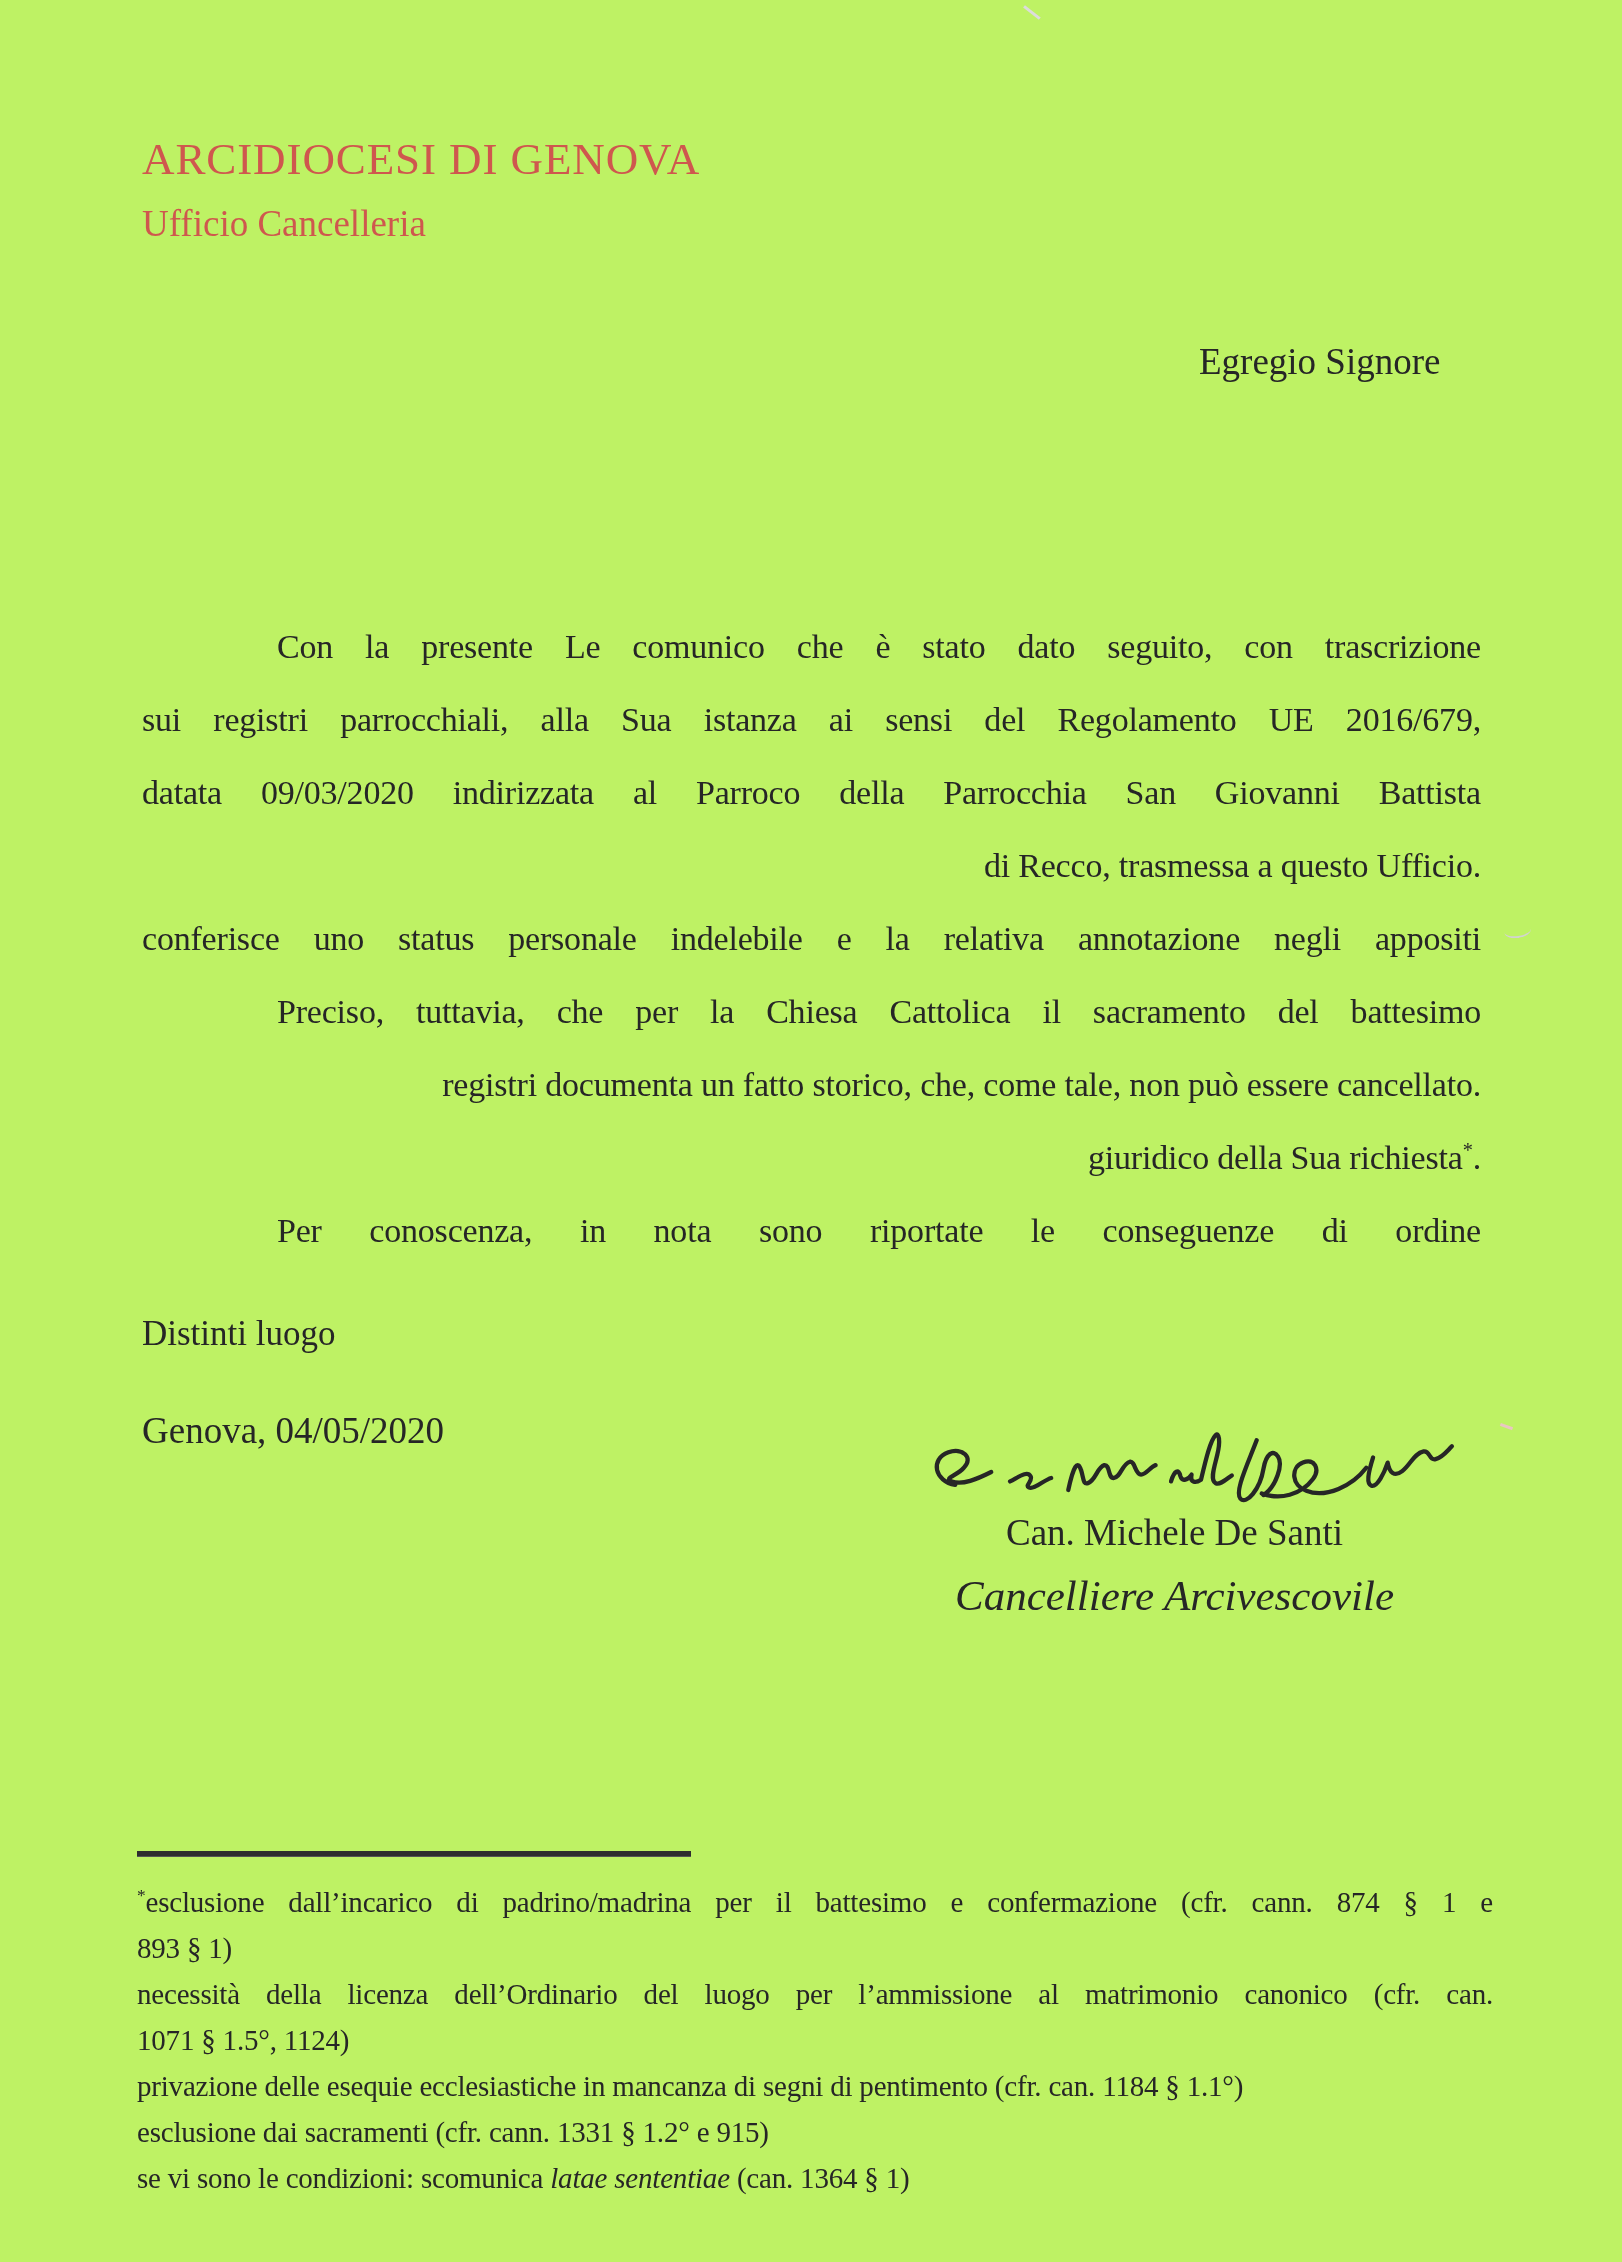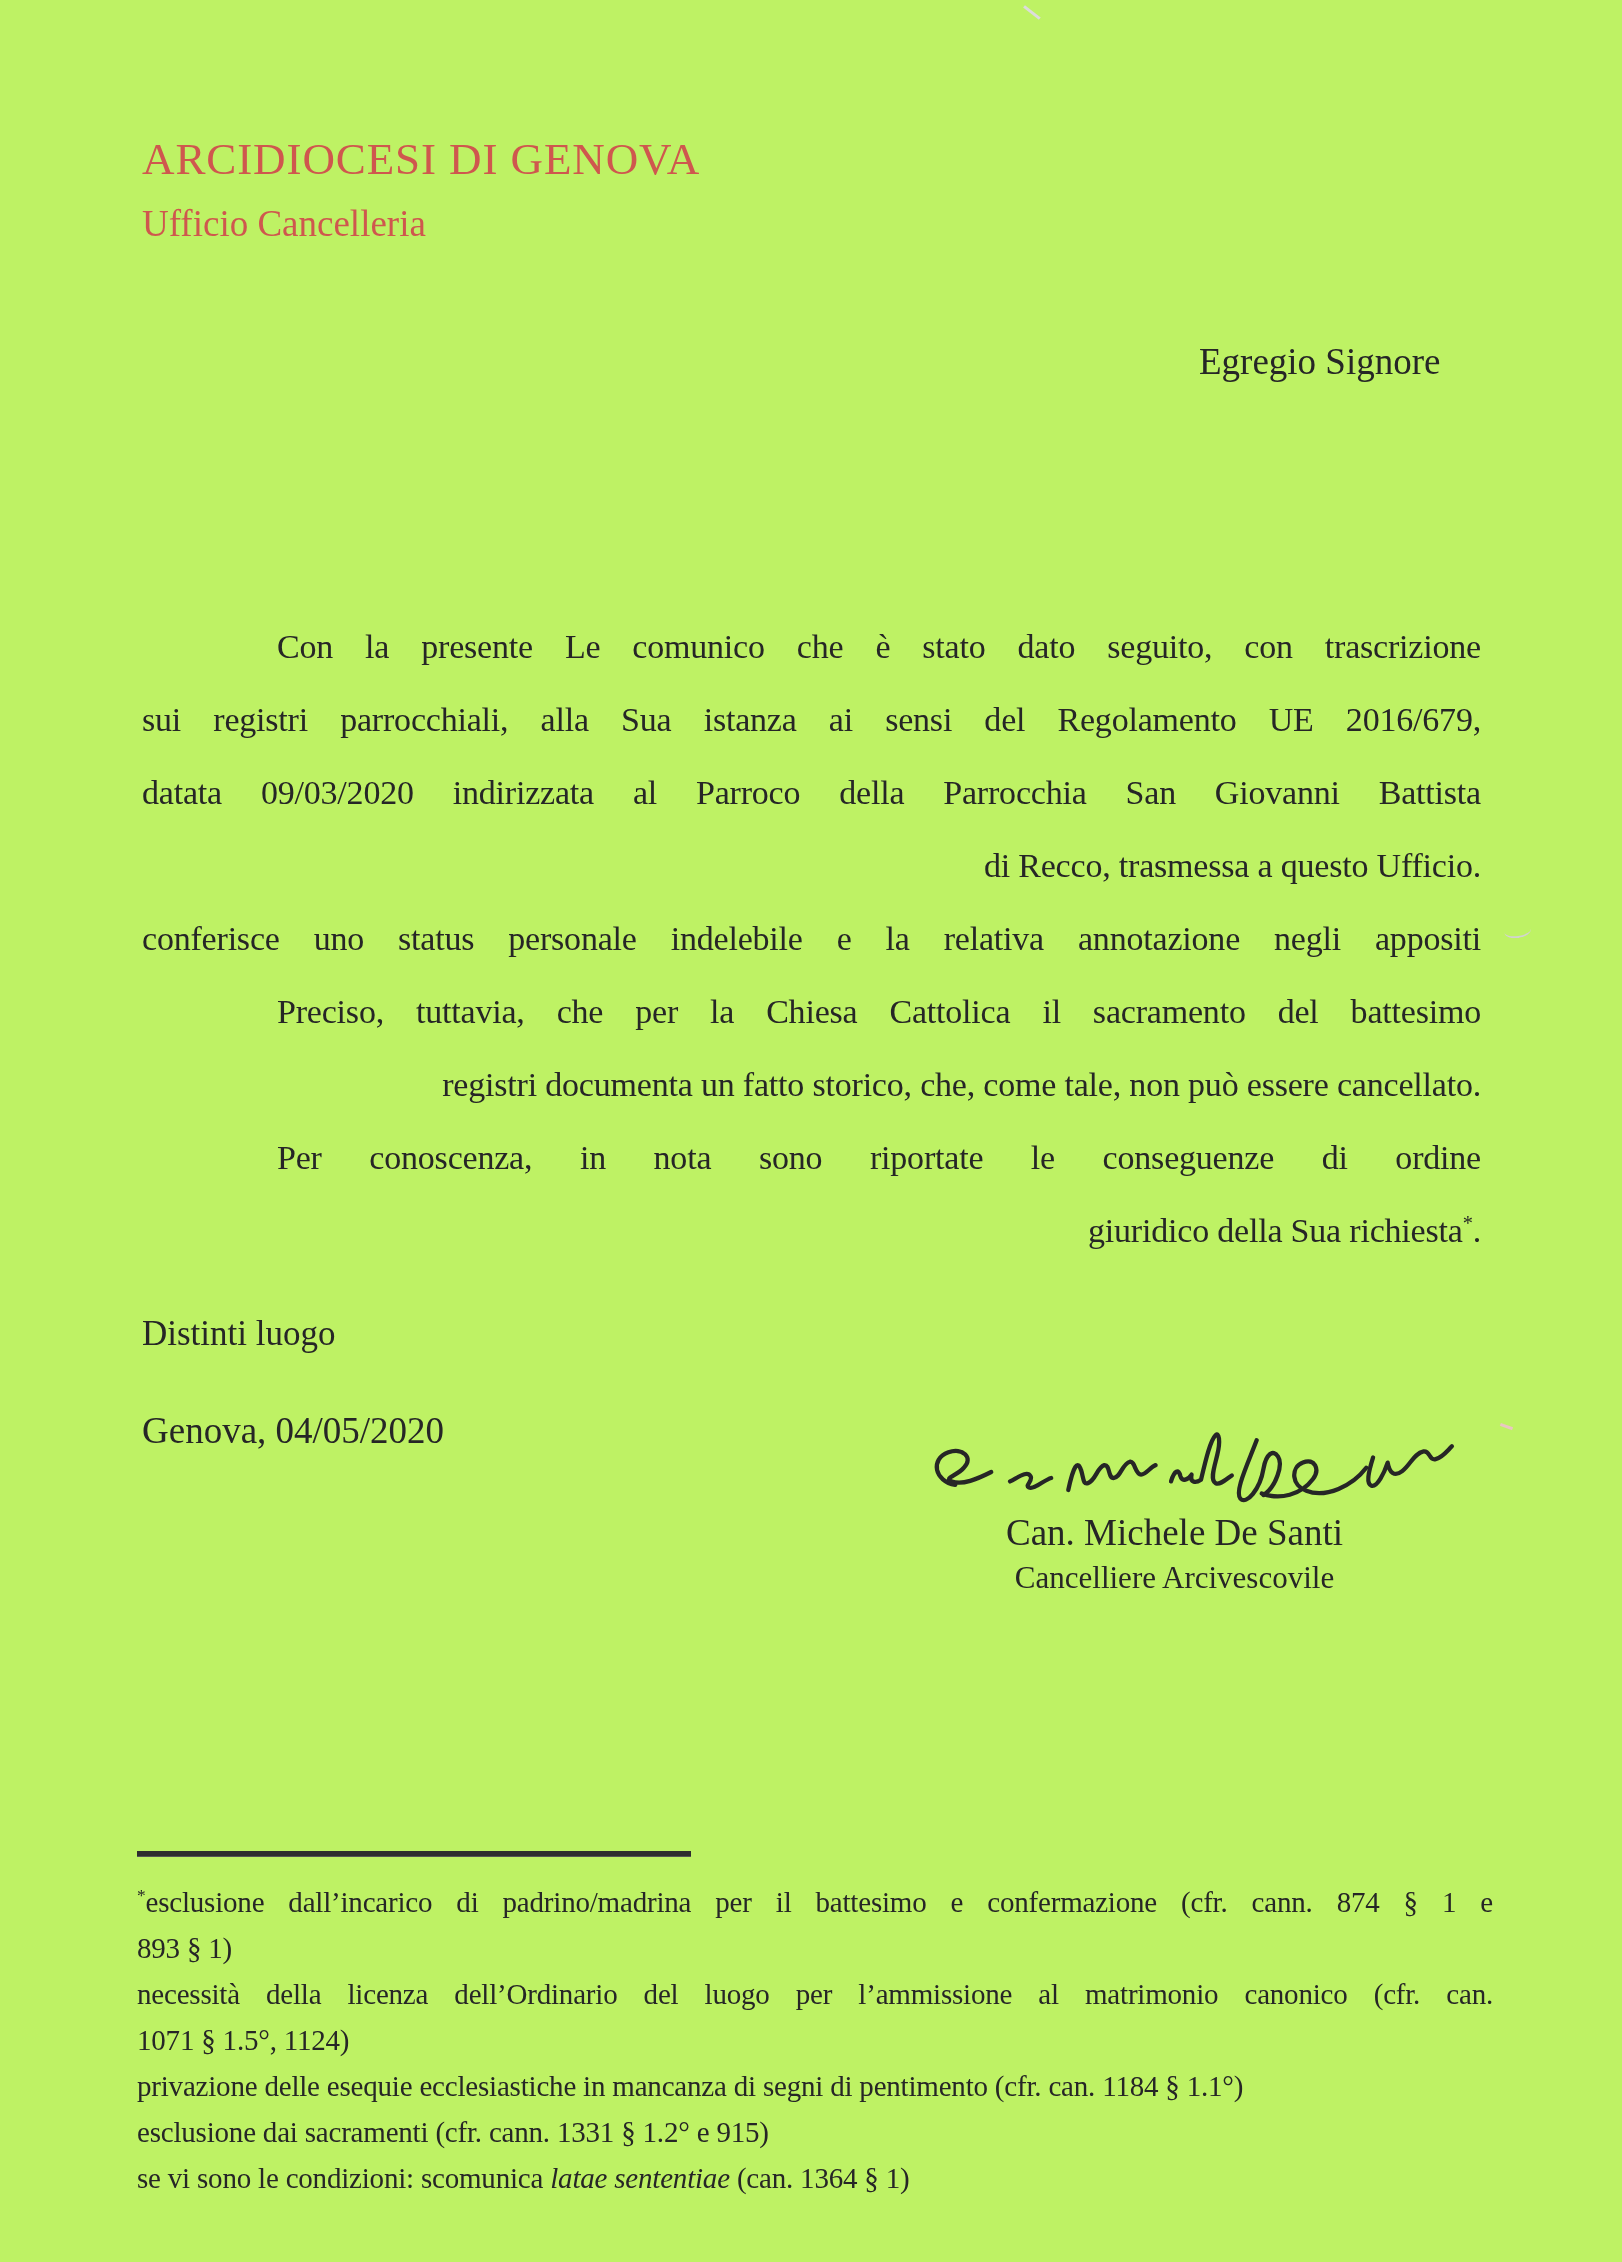--- a/index.html
+++ b/index.html
@@ -29,21 +29,21 @@
   sup.fnref{font-size:60%;vertical-align:super;line-height:0;}
 
   
   .closing{position:absolute;left:142px;top:1314px;font-size:35px;}
   .dateline{position:absolute;left:142px;top:1409px;font-size:37px;}
 
   
   .sigblock{position:absolute;left:873px;top:1418px;width:603px;text-align:center;}
   .sig-svg{display:block;margin:0 auto 0 48px;width:548px;height:102px;}
   .sig-name{font-size:37px;margin-top:-9.1px;}
-  .sig-title{font-size:31px;margin-top:6px;}
+  .sig-title{font-size:43px;font-style:italic;margin-top:17px;}
 
   
   .fnrule{position:absolute;left:137px;top:1851px;width:554px;height:4.6px;background:#2e2e2e;border-bottom:0.9px solid #555;}
   .footnotes{position:absolute;left:137px;top:1879px;width:1356px;font-size:29px;letter-spacing:-0.2px;}
   .fline{min-height:46px;line-height:46px;text-align:left;}
   .fline.just{text-align:justify;text-align-last:justify;}
   .fline em{font-style:italic;}
 
   
   .artifact{position:absolute;pointer-events:none;}
@@ -64,22 +64,22 @@
   <div class="salutation">Egregio Signore</div>
 
   <main class="body">
     <div class="bline just ind">Con la presente Le comunico che è stato dato seguito, con trascrizione</div>
     <div class="bline just">sui registri parrocchiali, alla Sua istanza ai sensi del Regolamento UE 2016/679,</div>
     <div class="bline just">datata 09/03/2020 indirizzata al Parroco della Parrocchia San Giovanni Battista</div>
     <div class="bline">di Recco, trasmessa a questo Ufficio.</div>
     <div class="bline just">conferisce uno status personale indelebile e la relativa annotazione negli appositi</div>
     <div class="bline just ind">Preciso, tuttavia, che per la Chiesa Cattolica il sacramento del battesimo</div>
     <div class="bline">registri documenta un fatto storico, che, come tale, non può essere cancellato.</div>
+    <div class="bline"><span>giuridico della Sua richiesta</span><sup class="fnref">*</sup><span>.</span></div>
     <div class="bline just ind">Per conoscenza, in nota sono riportate le conseguenze di ordine</div>
-    <div class="bline"><span>giuridico della Sua richiesta</span><sup class="fnref">*</sup><span>.</span></div>
   </main>
 
   <div class="closing">Distinti luogo</div>
   <div class="dateline">Genova, 04/05/2020</div>
 
   <div class="sigblock">
     <svg class="sig-svg" viewBox="0 0 640 115" fill="none" stroke="#262626" stroke-width="5" stroke-linecap="round" stroke-linejoin="round">
       <path d="M40,76 C16,72 10,46 32,38 c16,-6 30,6 18,18 c-9,10 -24,12 -14,16 c12,5 30,-3 46,-11"></path>
       <path d="M104,72 c10,-5 20,-13 24,-6 c3,5 -7,11 -2,13 c6,3 18,-9 26,-11"></path>
       <path d="M172,82 c6,-28 11,-36 15,-23 c3,9 2,17 8,15 c9,-3 11,-19 19,-21 c7,-1 4,15 11,15 c8,0 10,-17 19,-19 c6,-1 6,15 13,15 c6,0 11,-9 17,-11"></path>

